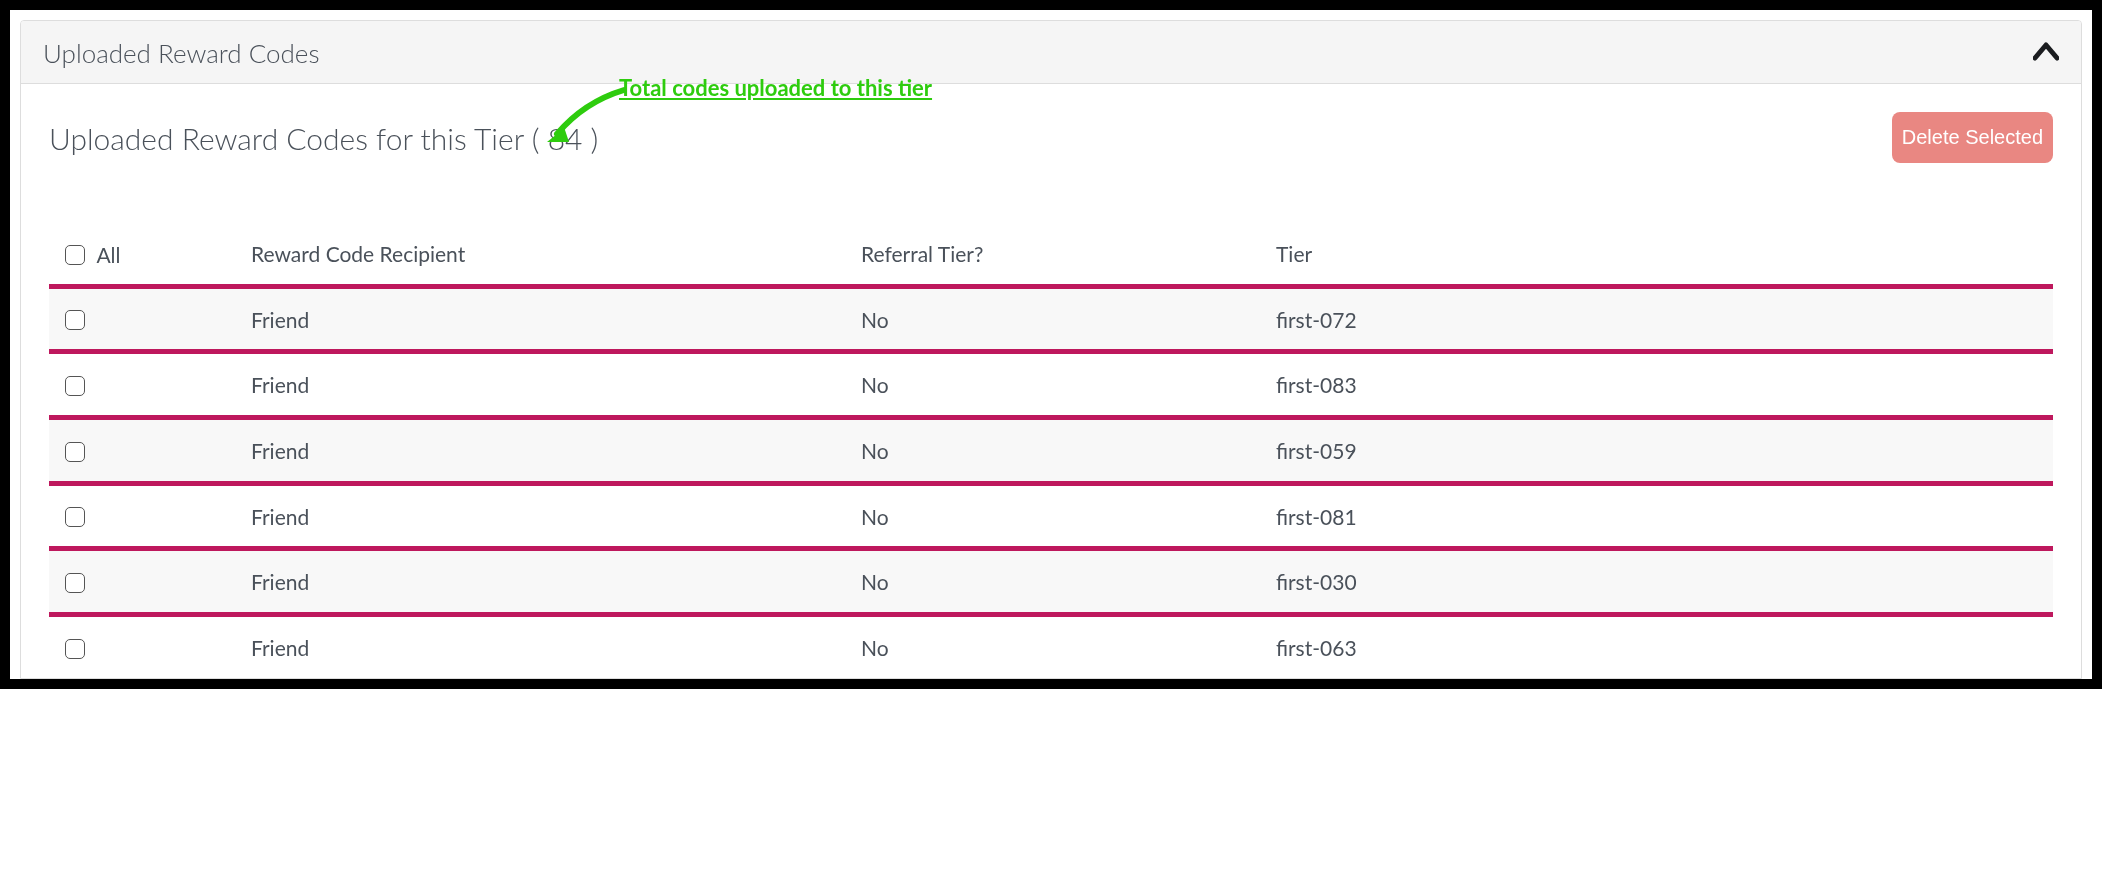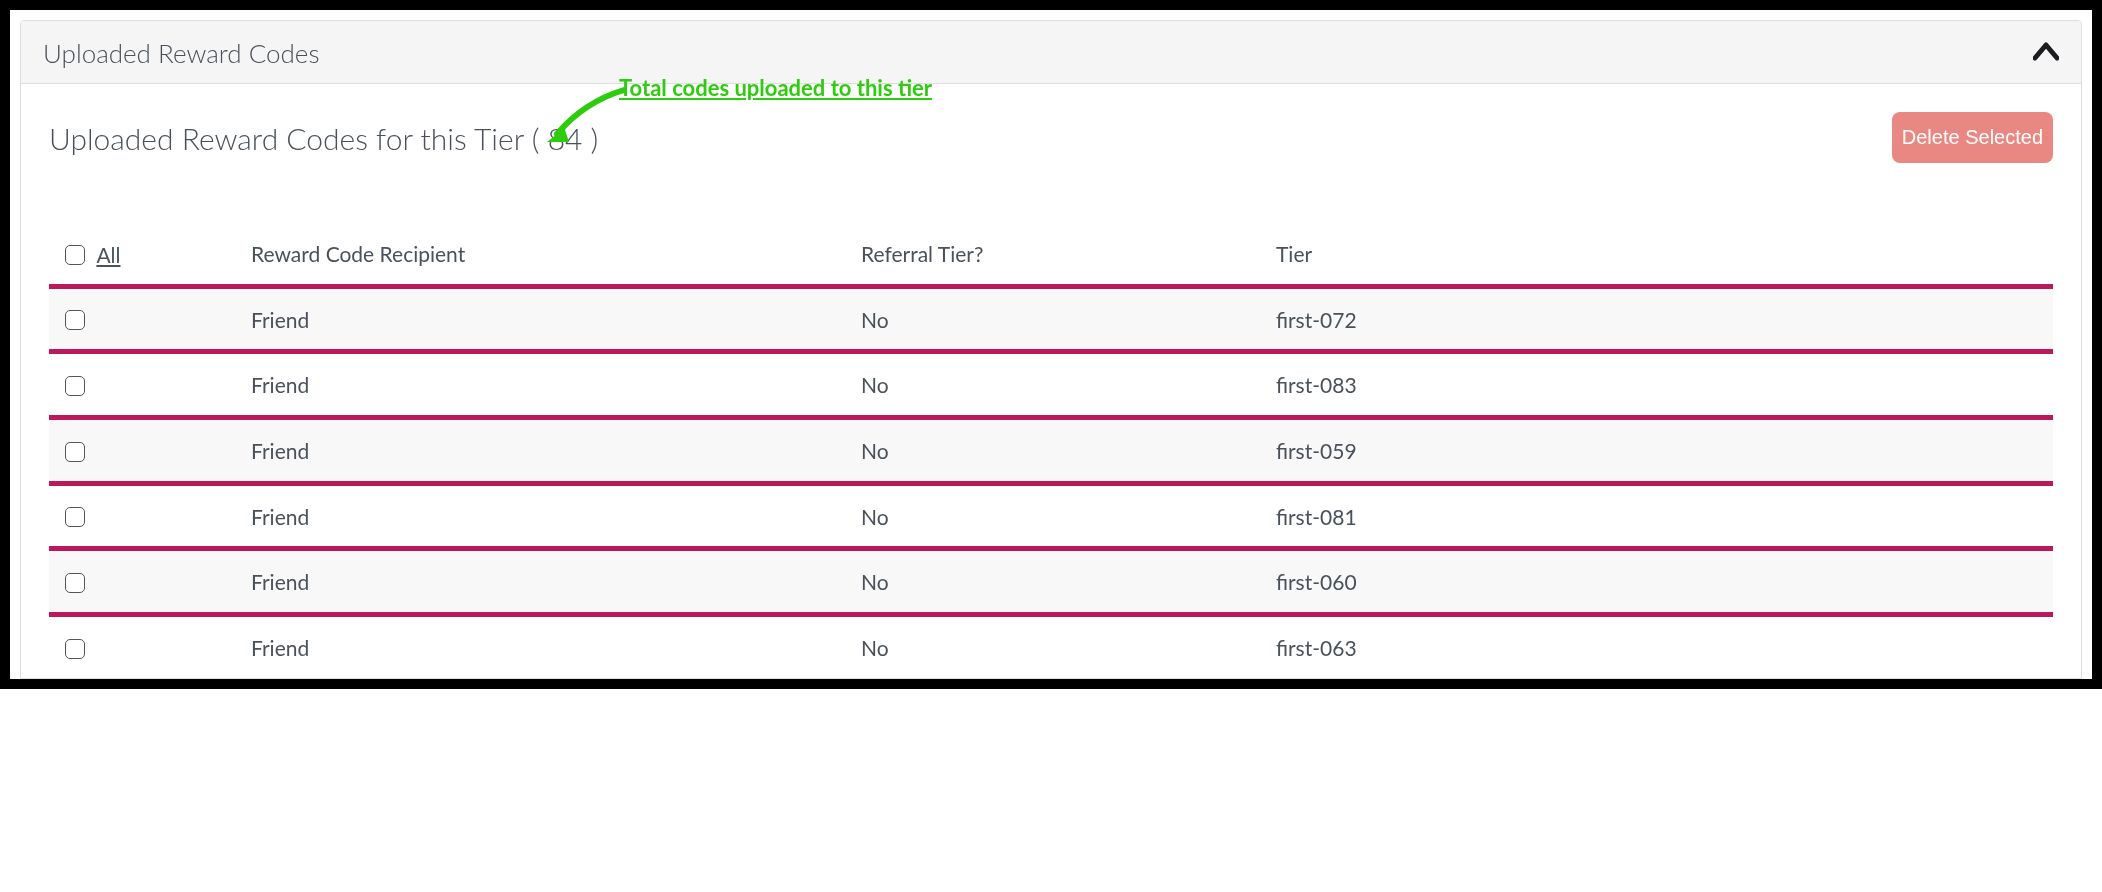--- a/index.html
+++ b/index.html
@@ -119,21 +119,20 @@
     border-radius: 5px;
     -webkit-appearance: none;
     appearance: none;
     cursor: pointer;
     background: #fff;
     vertical-align: middle;
     margin-right: 6px;
   }
   .th-all-label {
     vertical-align: middle;
-    text-decoration: underline;
   }
 </style>
 </head>
 <body>
 
 <div class="outer-frame">
   <div class="panel">
     <div class="panel-heading">
       <span class="panel-heading-title">Uploaded Reward Codes</span>
       <span class="chev">
@@ -196,21 +195,21 @@
           <tr>
             <td><input type="checkbox" class="row-check" style=""></td>
             <td>Friend</td>
             <td>No</td>
             <td>first-081</td>
           </tr>
           <tr>
             <td><input type="checkbox" class="row-check" style=""></td>
             <td>Friend</td>
             <td>No</td>
-            <td>first-060</td>
+            <td>first-030</td>
           </tr>
           <tr>
             <td><input type="checkbox" class="row-check" style=""></td>
             <td>Friend</td>
             <td>No</td>
             <td>first-063</td>
           </tr>
         </tbody>
       </table>
     </div>

